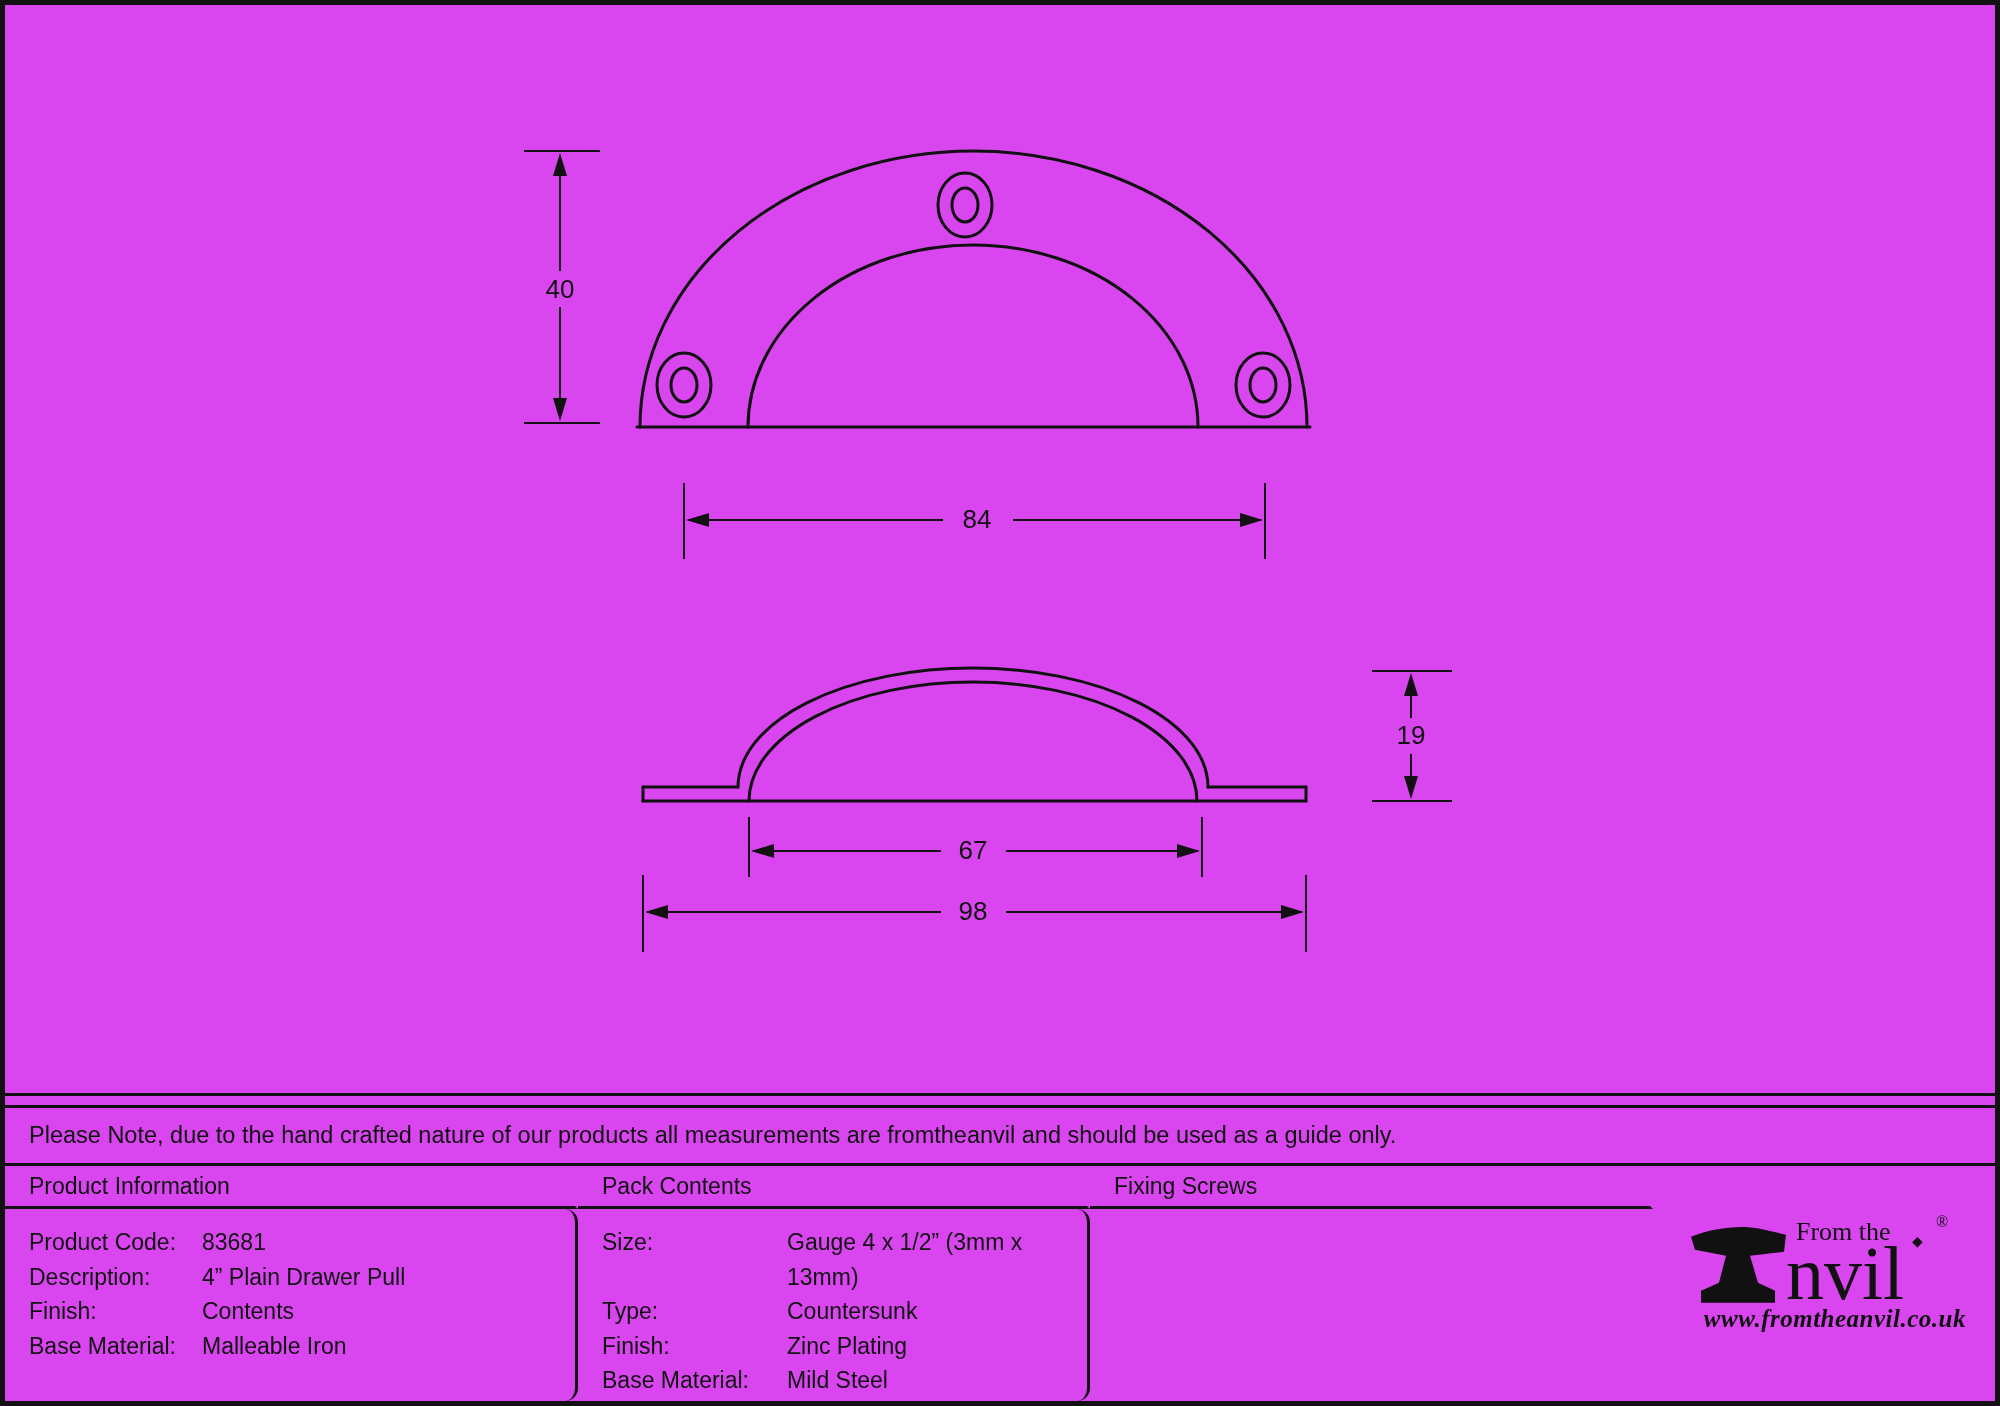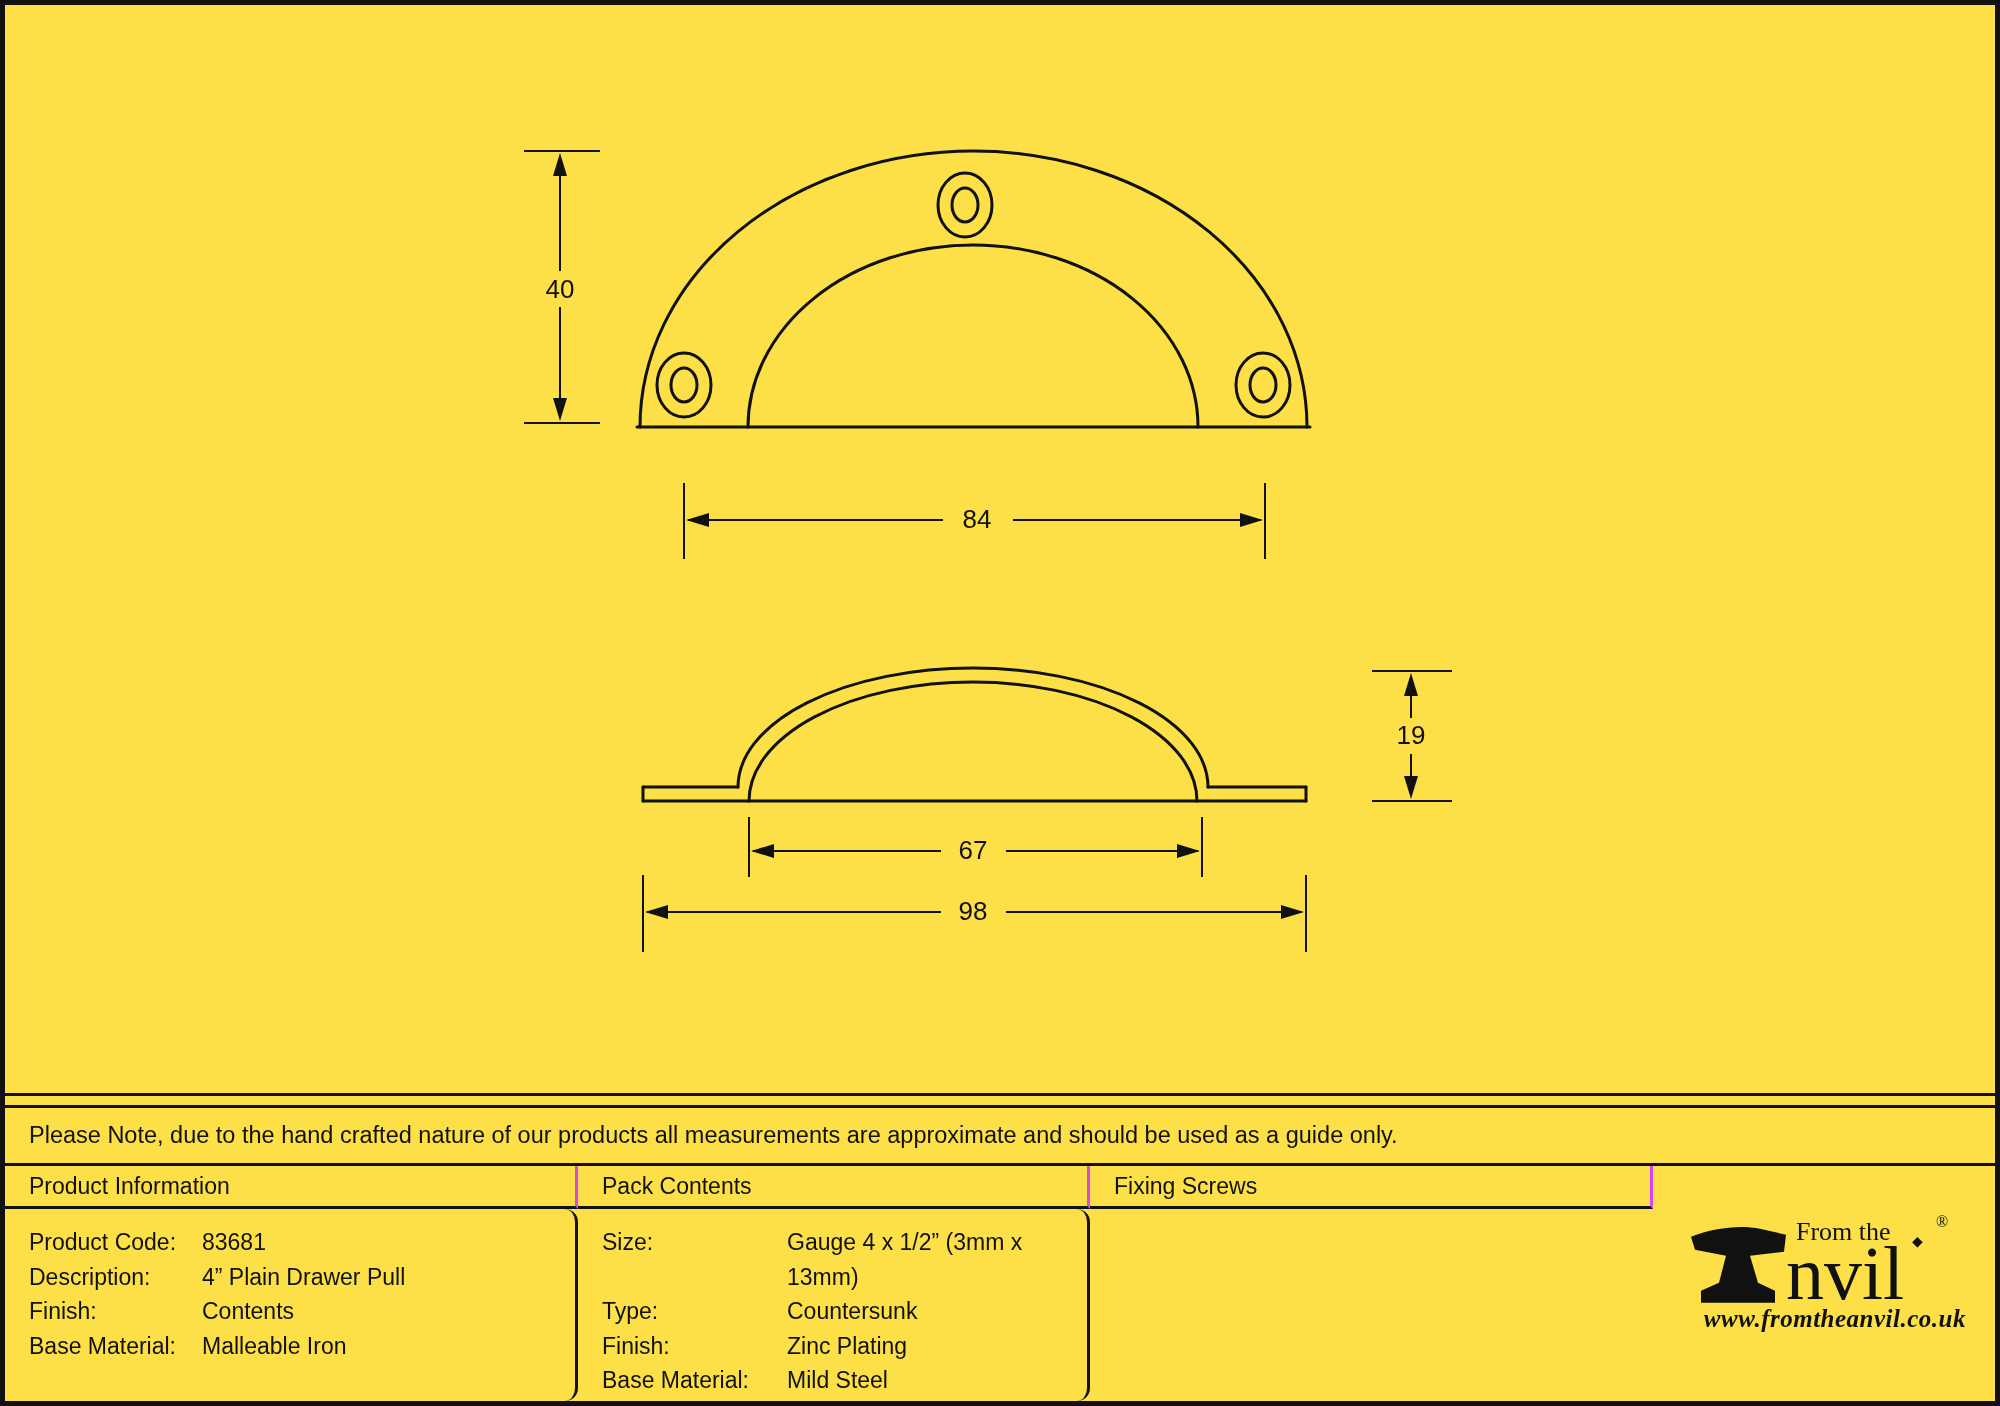--- a/index.html
+++ b/index.html
@@ -1,20 +1,20 @@
 <!DOCTYPE html>
 <html><head>
 <meta charset="utf-8">
 <style>
   * { margin:0; padding:0; box-sizing:border-box; }
   html,body { background:#e8e8e8; }
   #page {
     position:relative;
     width:2000px; height:1406px;
-    background:#fde047;
+    background:#d946ef;
     border:5px solid #111;
     font-family:"Liberation Sans", sans-serif;
     color:#111;
     overflow:hidden;
   }
   
   #drawing-area {
     position:absolute; left:0; top:0; width:1990px; height:1091px;
     border-bottom:3px solid #111;
   }
@@ -153,21 +153,21 @@
         <text x="555" y="293">40</text>
         <text x="972" y="523">84</text>
         <text x="1406" y="739">19</text>
         <text x="968" y="854">67</text>
         <text x="968" y="915">98</text>
       </g>
     </svg>
   </div>
 
   <div id="note-bar">
-    <span>Please Note, due to the hand crafted nature of our products all measurements are approximate and should be used as a guide only.</span>
+    <span>Please Note, due to the hand crafted nature of our products all measurements are fromtheanvil and should be used as a guide only.</span>
   </div>
 
   <div id="info-table">
 
     <div class="th">Product Information</div>
     <div class="th">Pack Contents</div>
     <div class="th">Fixing Screws</div>
 
     <div id="logo-cell">
       <div id="logo-box">

